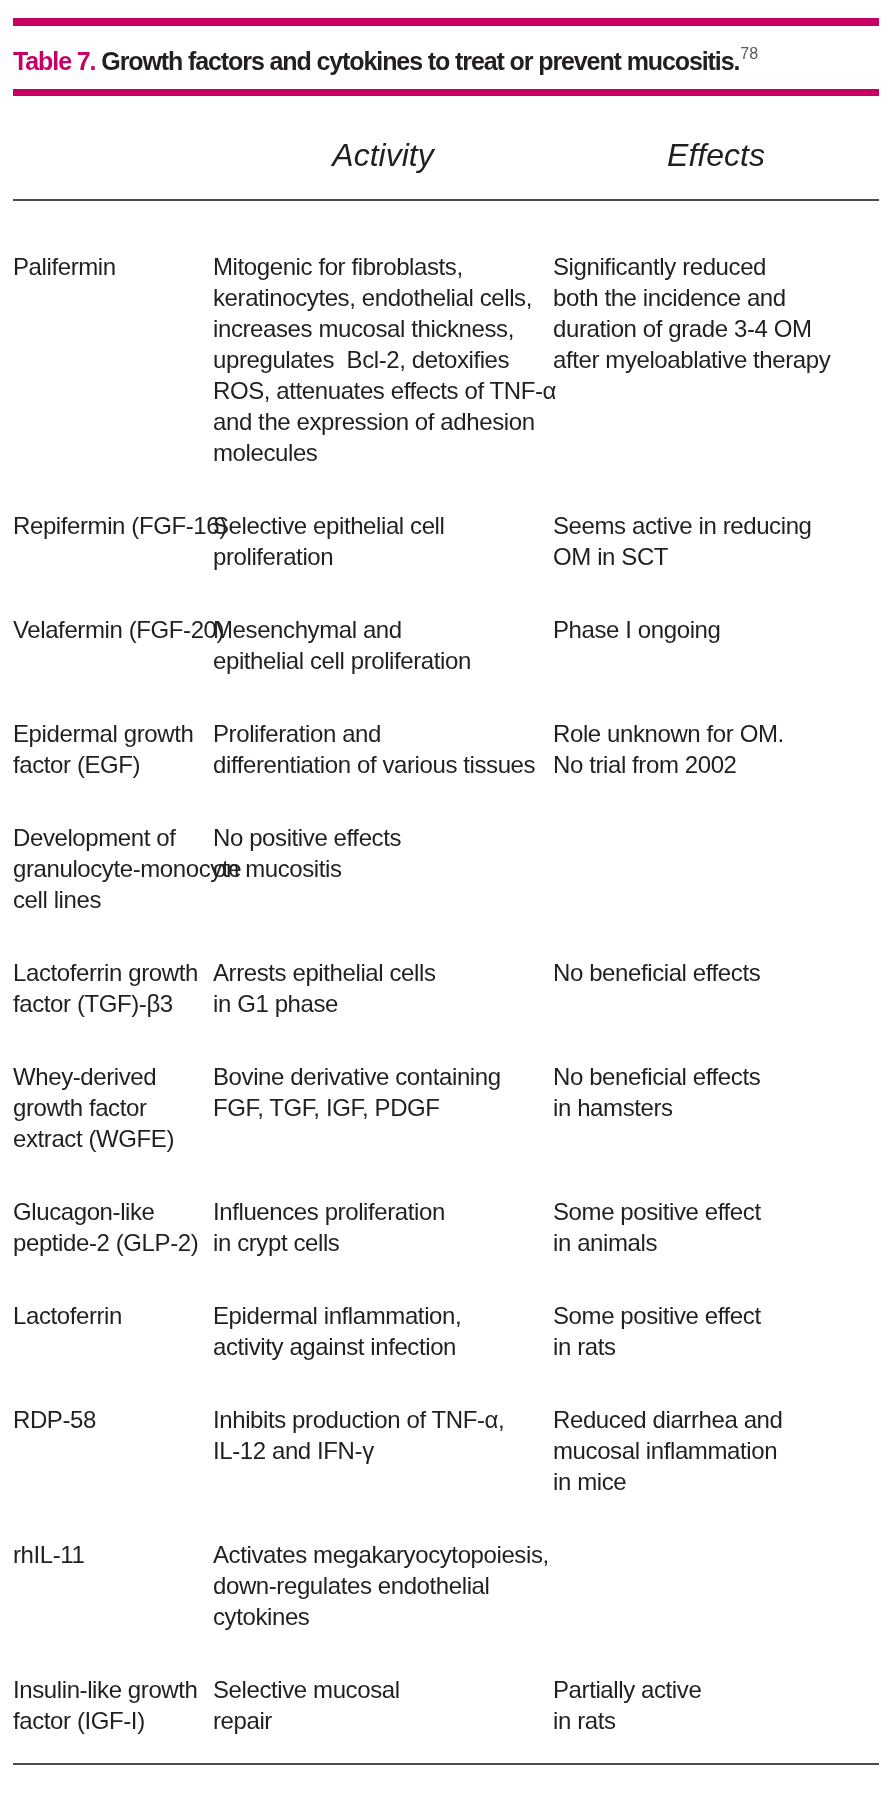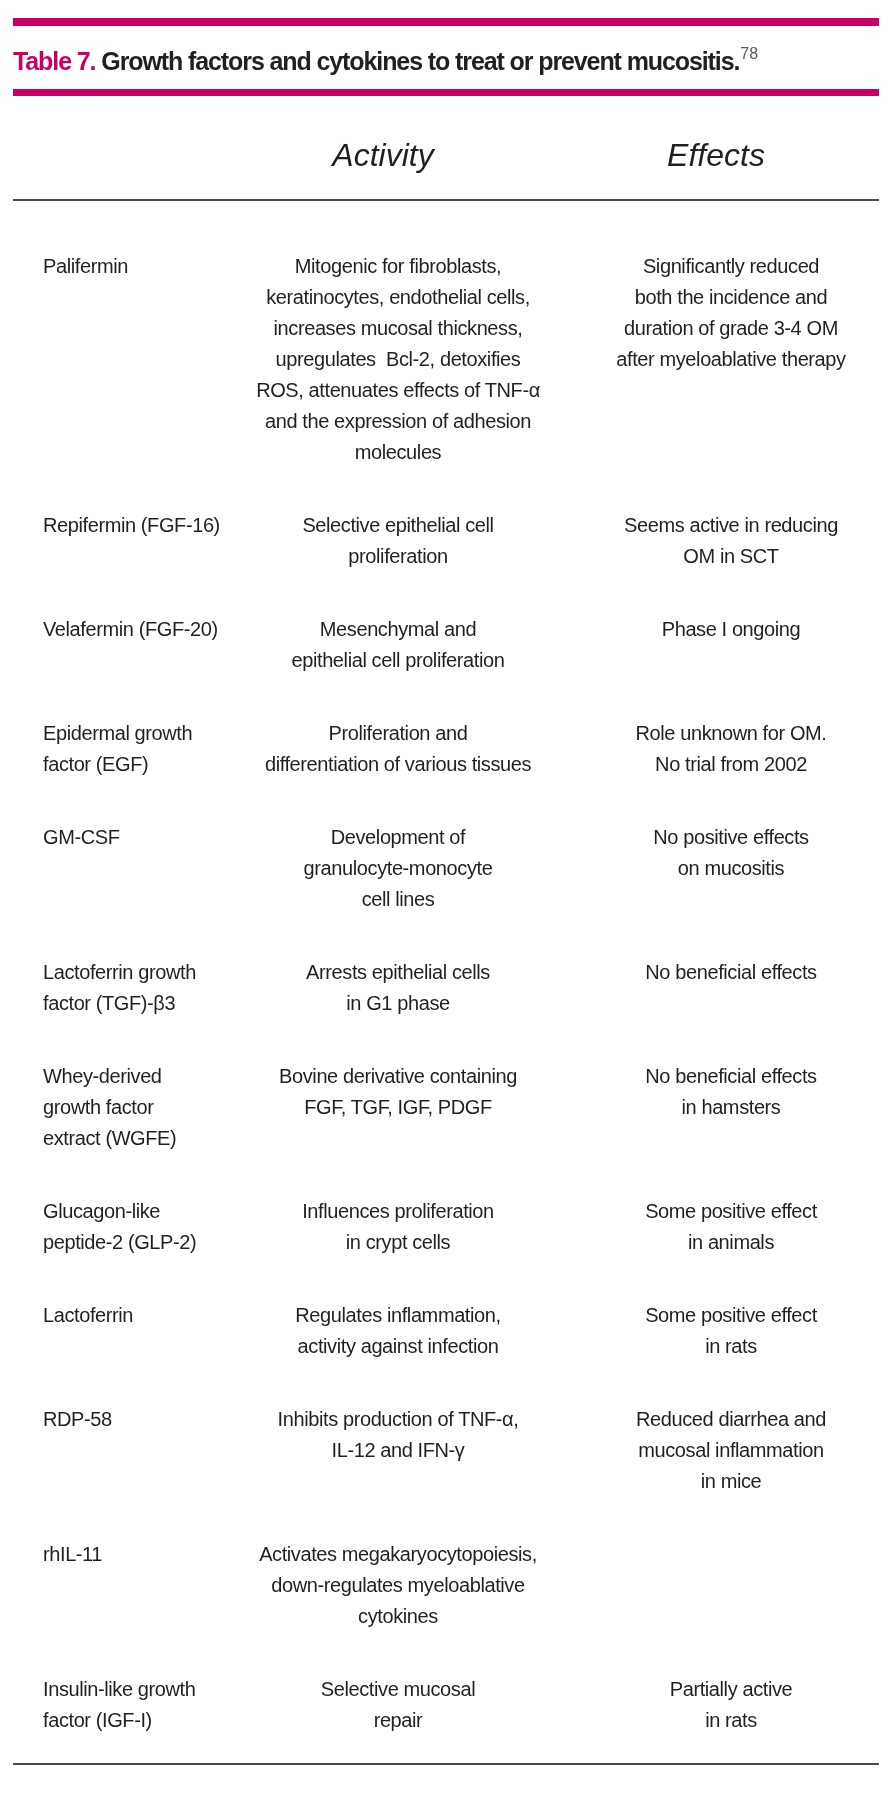--- a/index.html
+++ b/index.html
@@ -65,28 +65,27 @@
     line-height: 31px;
   }
   .headers .h { text-align: center; }
   .rows {
     padding-top: 50px;
     display: flex;
     flex-direction: column;
     gap: 42px;
   }
   .cell {
-    font-size: 20px;
+    font-size: 24px;
     line-height: 31px;
     letter-spacing: -0.4px;
     white-space: pre;
-    margin-left: 30px;
   }
   .c1 { text-align: left; }
-  .c2, .c3 { text-align: center; }
+  .c2, .c3 { text-align: left; }
 </style>
 </head>
 <body>
 
 <div class="page">
 
   <div class="rule-accent-top"></div>
 
   <div class="title">
     <span class="accent">Table 7.</span><span class="dark"> Growth factors and cytokines to treat or prevent mucositis.</span><sup>78</sup>
@@ -137,21 +136,20 @@
     <div class="colgrid">
       <div class="cell c1">Epidermal growth
 factor (EGF)</div>
       <div class="cell c2">Proliferation and
 differentiation of various tissues</div>
       <div class="cell c3">Role unknown for OM.
 No trial from 2002</div>
     </div>
 
     <div class="colgrid">
-      <div class="cell c1">GM-CSF</div>
       <div class="cell c2">Development of
 granulocyte-monocyte
 cell lines</div>
       <div class="cell c3">No positive effects
 on mucositis</div>
     </div>
 
     <div class="colgrid">
       <div class="cell c1">Lactoferrin growth
 factor (TGF)-β3</div>
@@ -174,39 +172,39 @@
       <div class="cell c1">Glucagon-like
 peptide-2 (GLP-2)</div>
       <div class="cell c2">Influences proliferation
 in crypt cells</div>
       <div class="cell c3">Some positive effect
 in animals</div>
     </div>
 
     <div class="colgrid">
       <div class="cell c1">Lactoferrin</div>
-      <div class="cell c2">Regulates inflammation,
+      <div class="cell c2">Epidermal inflammation,
 activity against infection</div>
       <div class="cell c3">Some positive effect
 in rats</div>
     </div>
 
     <div class="colgrid">
       <div class="cell c1">RDP-58</div>
       <div class="cell c2">Inhibits production of TNF-α,
 IL-12 and IFN-γ</div>
       <div class="cell c3">Reduced diarrhea and
 mucosal inflammation
 in mice</div>
     </div>
 
     <div class="colgrid">
       <div class="cell c1">rhIL-11</div>
       <div class="cell c2">Activates megakaryocytopoiesis,
-down-regulates myeloablative
+down-regulates endothelial
 cytokines</div>
     </div>
 
     <div class="colgrid">
       <div class="cell c1">Insulin-like growth
 factor (IGF-I)</div>
       <div class="cell c2">Selective mucosal
 repair</div>
       <div class="cell c3">Partially active
 in rats</div>

